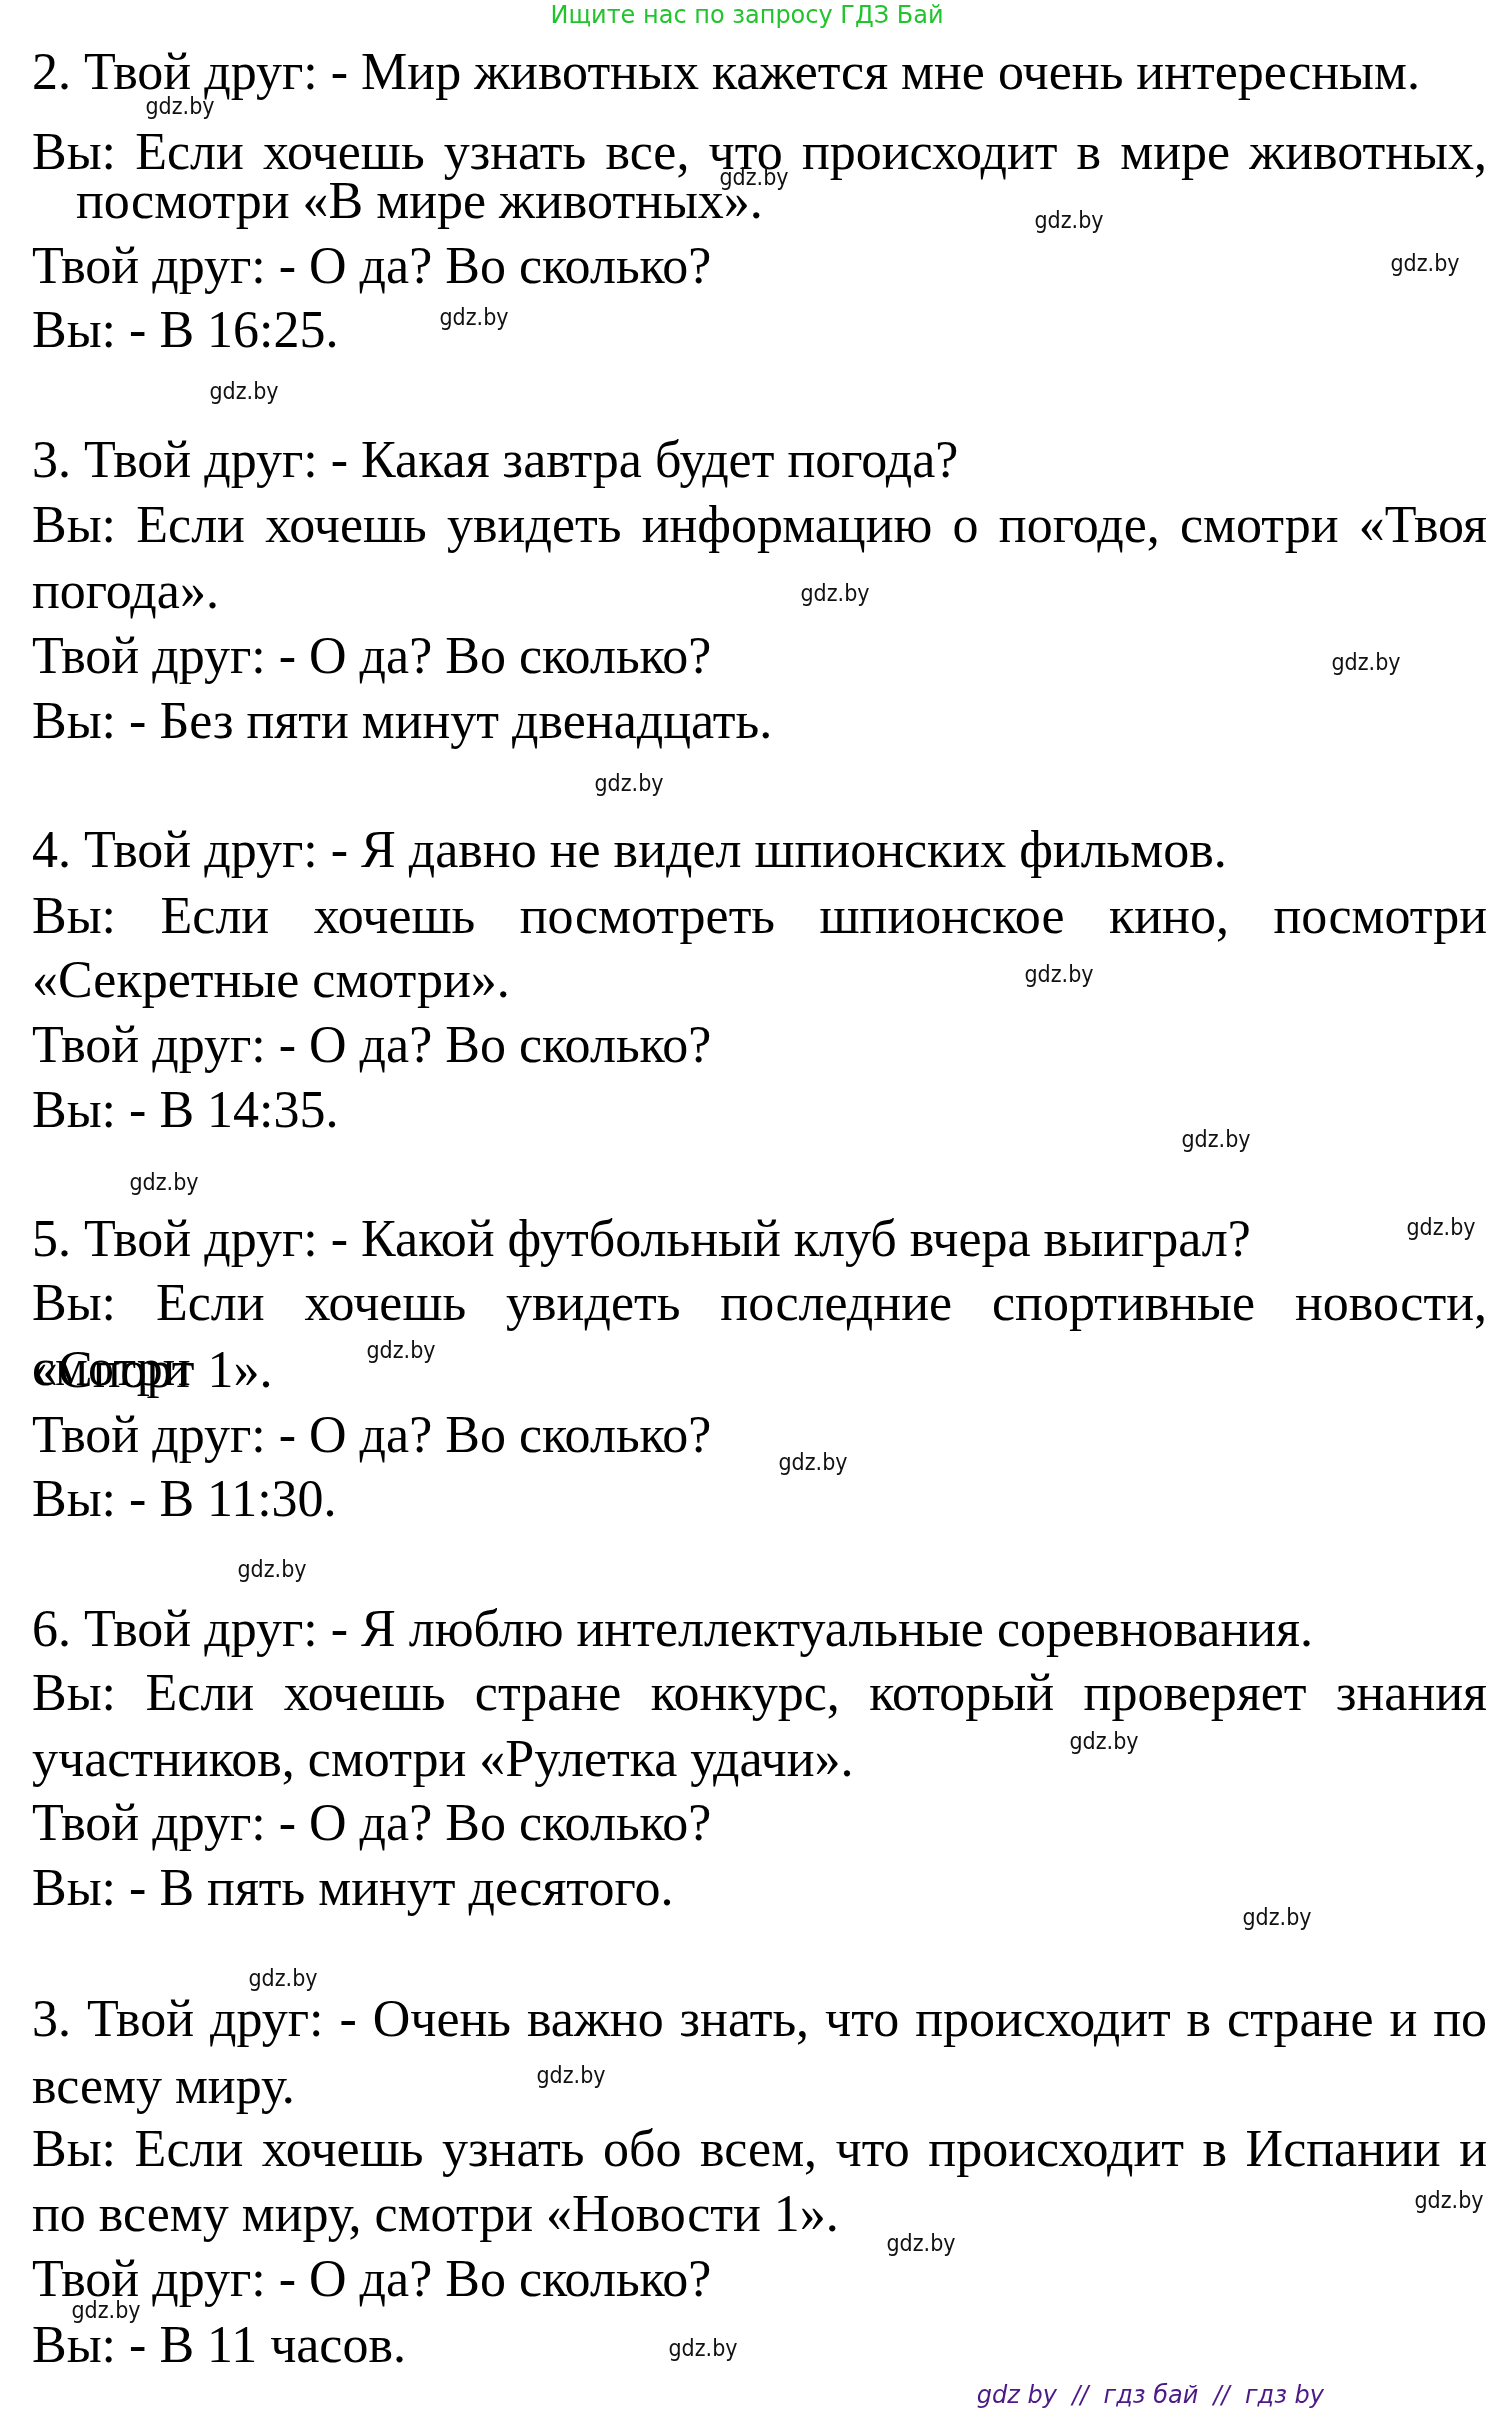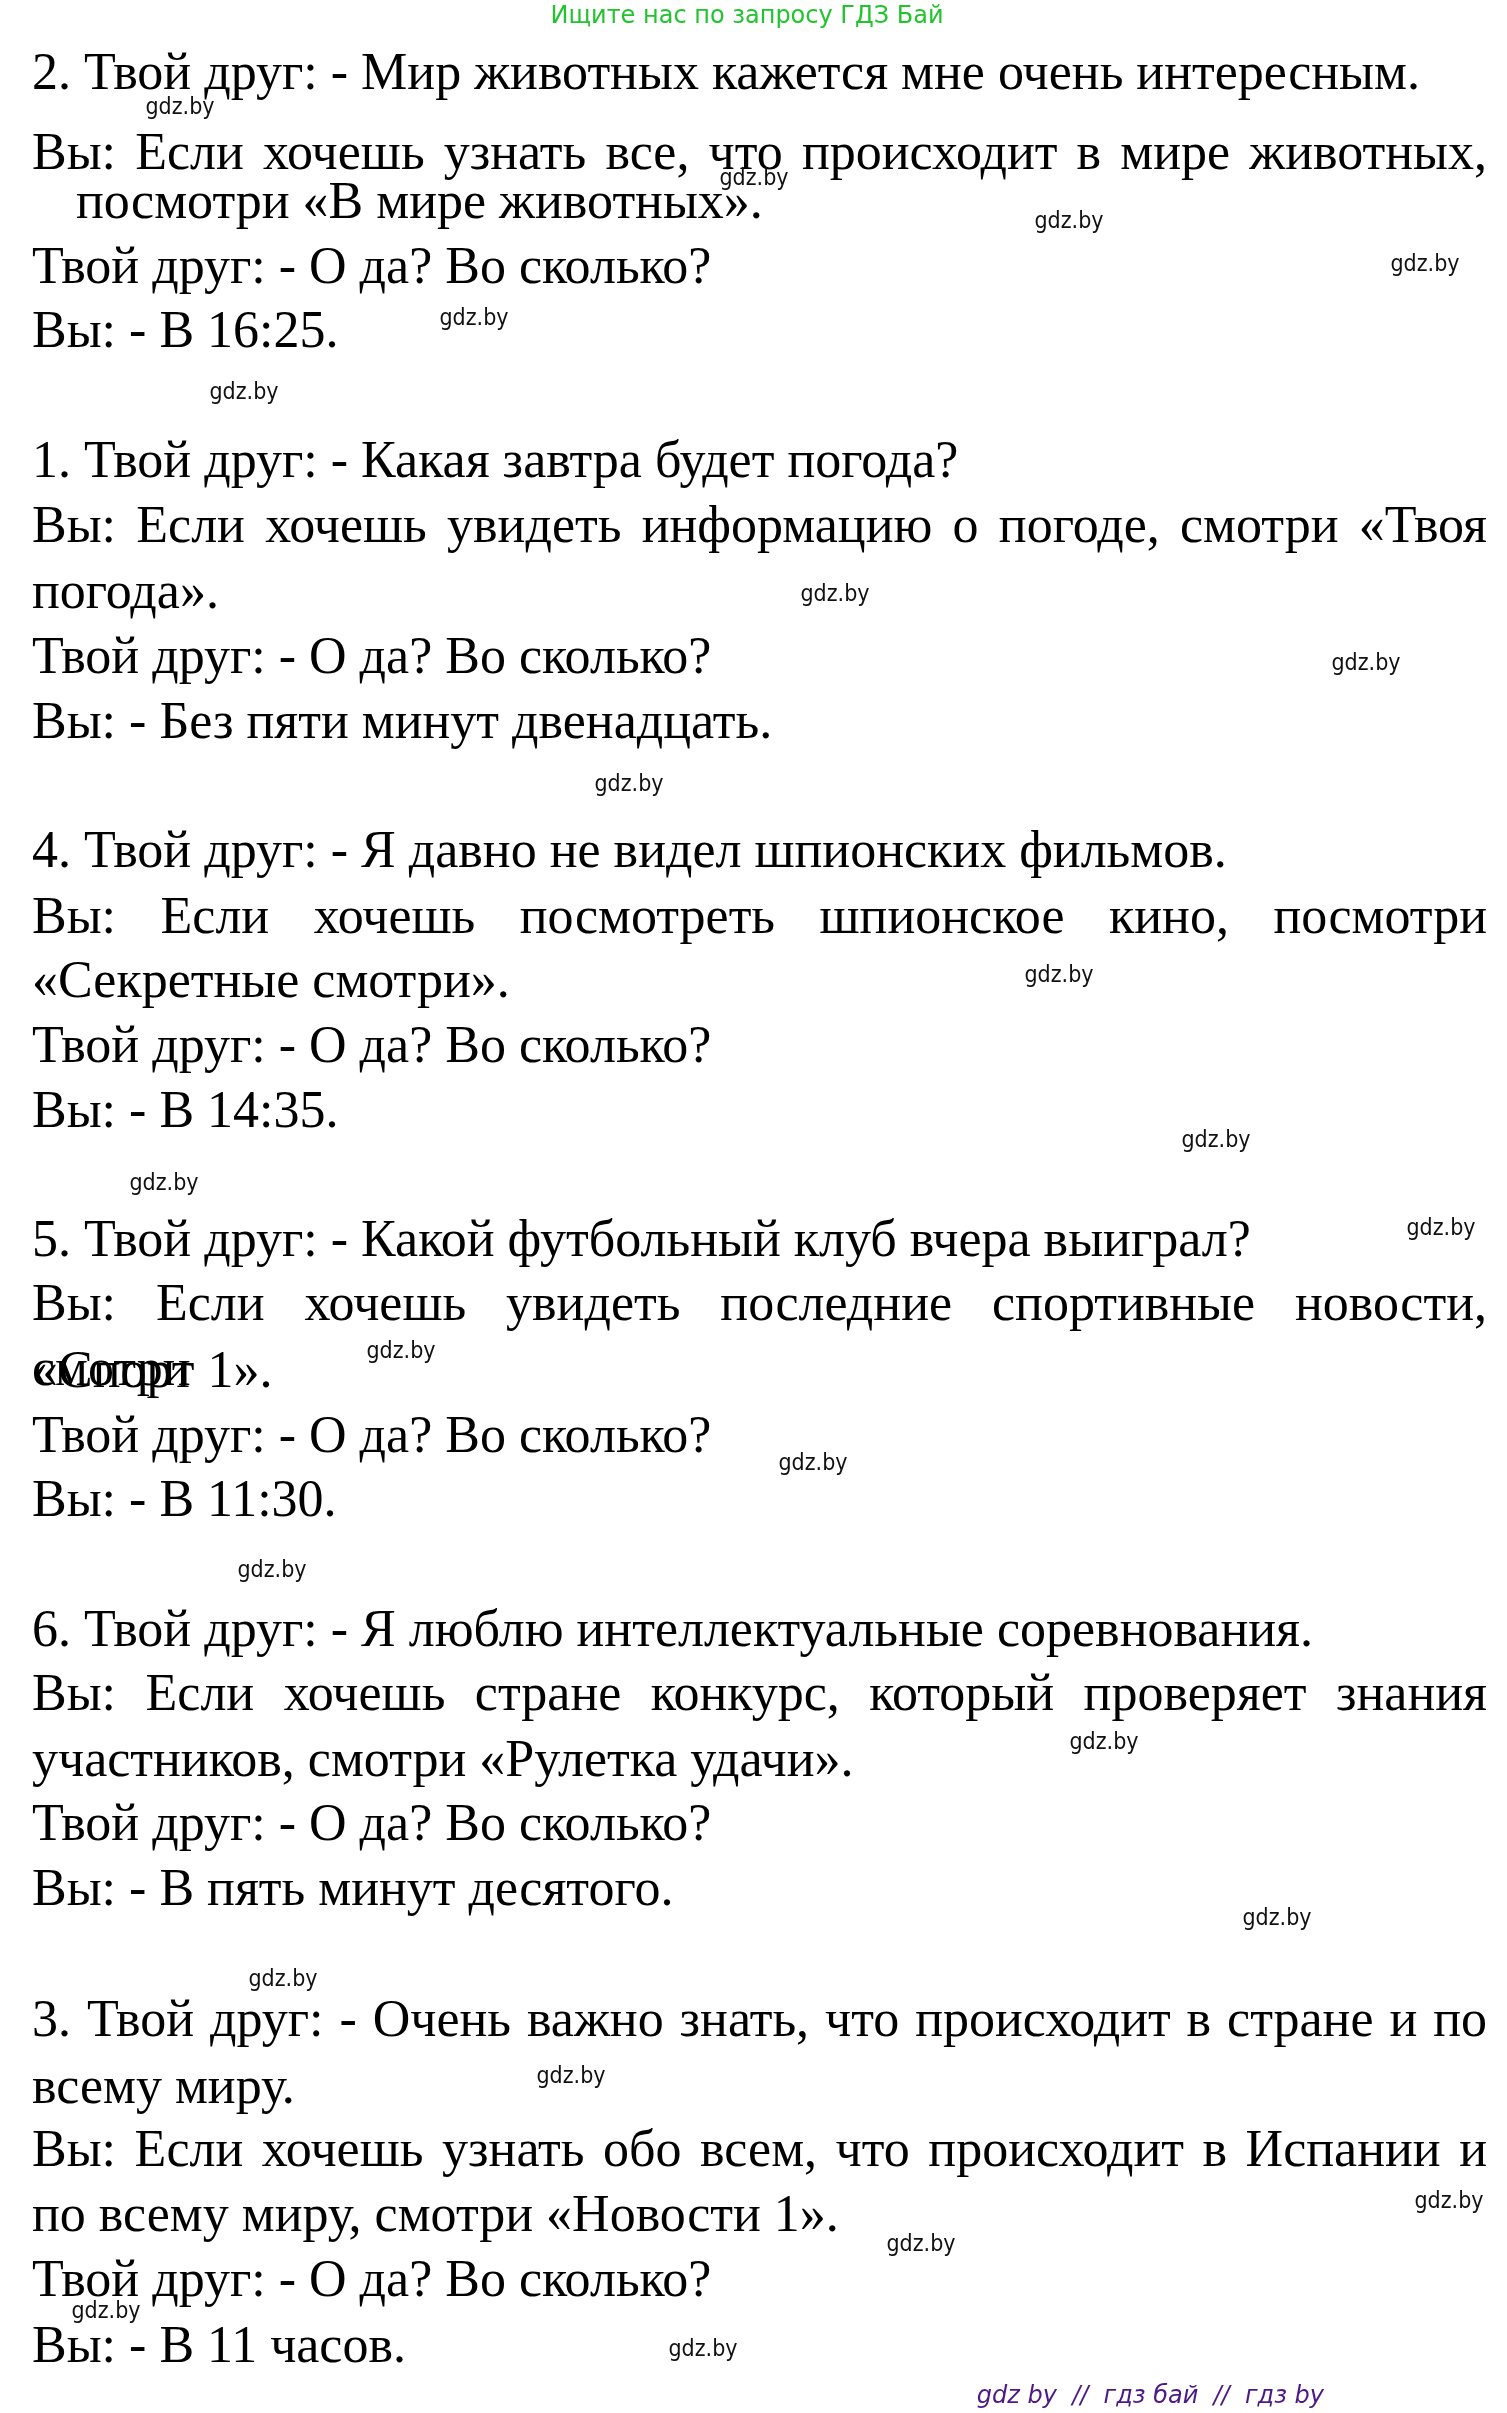--- a/index.html
+++ b/index.html
@@ -33,21 +33,21 @@
 
 <div>
   <div class="line" style="top:39px;">2. Твой друг: - Мир животных кажется мне очень интересным.</div>
   <div class="line just" style="top:103px;margin-top:16px;">Вы: Если хочешь узнать все, что происходит в мире животных,</div>
   <div class="line" style="top:168px;margin-left:44px;">посмотри «В мире животных».</div>
   <div class="line" style="top:233px;">Твой друг: - О да? Во сколько?</div>
   <div class="line" style="top:297px;">Вы: - В 16:25.</div>
 </div>
 
 <div>
-  <div class="line" style="top:427px;">1. Твой друг: - Какая завтра будет погода?</div>
+  <div class="line" style="top:427px;">3. Твой друг: - Какая завтра будет погода?</div>
   <div class="line just" style="top:492px;">Вы: Если хочешь увидеть информацию о погоде, смотри «Твоя</div>
   <div class="line" style="top:558px;">погода».</div>
   <div class="line" style="top:623px;">Твой друг: - О да? Во сколько?</div>
   <div class="line" style="top:688px;">Вы: - Без пяти минут двенадцать.</div>
 </div>
 
 <div>
   <div class="line" style="top:817px;">4. Твой друг: - Я давно не видел шпионских фильмов.</div>
   <div class="line just" style="top:883px;">Вы: Если хочешь посмотреть шпионское кино, посмотри</div>
   <div class="line" style="top:947px;">«Секретные смотри».</div>

